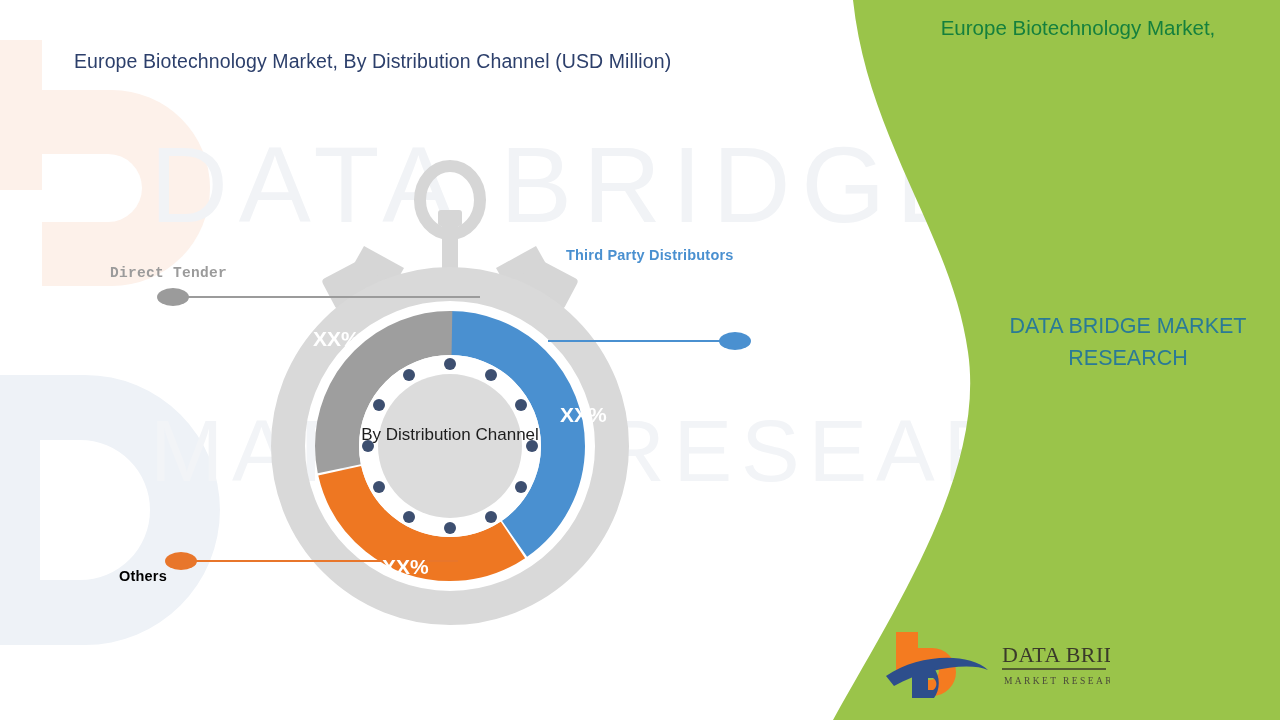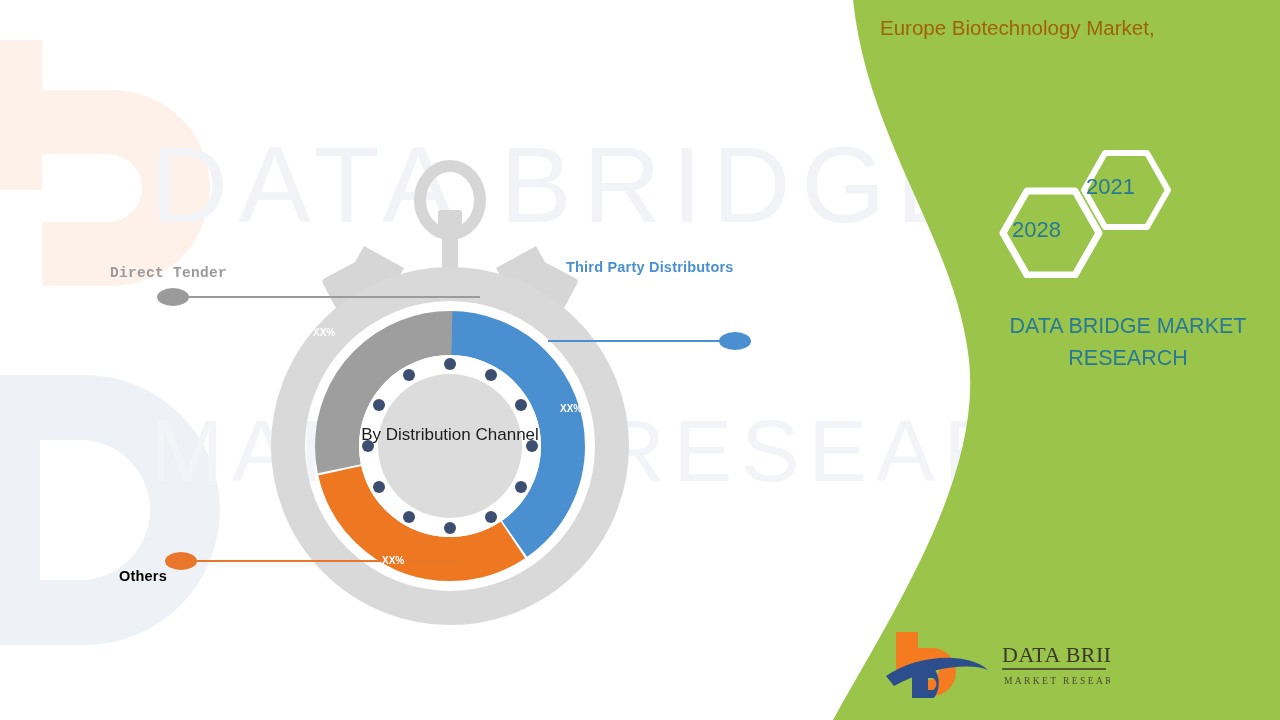--- a/index.html
+++ b/index.html
@@ -70,22 +70,22 @@
   .panel-content {
     position: absolute;
     z-index: 3;
   }
 
   .panel-title {
     position: absolute;
     left: 880px;
     top: 12px;
     width: 396px;
-    text-align: left;
-    color: #a16207;
+    text-align: center;
+    color: #15803d;
     font-size: 20.5px;
     line-height: 32px;
     font-weight: 400;
   }
 
   .hex-wrap {
     position: absolute;
     left: 985px;
     top: 143px;
     width: 200px;
@@ -174,36 +174,35 @@
     font-weight: 700;
     letter-spacing: 0.3px;
     font-family: Liberation Mono, monospace;
   }
   .cb-label.third {
     left: 566px;
     top: 247px;
     color: #4a90d0;
     font-weight: 700;
     letter-spacing: 0.2px;
-    margin-top: 12px;
   }
   .cb-label.others {
     left: 119px;
     top: 568px;
     color: #000000;
     font-weight: 700;
     letter-spacing: 0.2px;
   }
 
   .pct {
     position: absolute;
     z-index: 7;
     color: #ffffff;
     font-weight: 700;
-    font-size: 10px;
+    font-size: 21px;
     white-space: nowrap;
   }
   .pct.gray  { left: 313px; top: 327px; }
   .pct.blue  { left: 560px; top: 403px; }
   .pct.orange{ left: 382px; top: 555px; }
 </style>
 </head>
 <body>
 
 <div id="stage">
@@ -213,20 +212,21 @@
       <path d="M20 10 h62 v150 h-62 z" fill="#fdf1ea"></path>
       <path d="M82 60 h70 a98 98 0 0 1 0 196 h-70 v-64 h66 a34 34 0 0 0 0 -68 h-66 z" fill="#fdf1ea"></path>
     </svg>
     <svg class="wm-logo-d" viewBox="0 0 330 330">
       <path d="M30 30 h110 a135 135 0 0 1 0 270 h-110 z M95 95 v140 h40 a70 70 0 0 0 0 -140 z" fill="#eef2f7"></path>
     </svg>
     <div class="wm-text wm-data-bridge">DATA BRIDGE</div>
     <div class="wm-text wm-market-research">MARKET RESEARCH</div>
   </div>
 
+  <div class="chart-title">Europe Biotechnology Market, By Distribution Channel (USD Million)</div>
 
   <div class="donut-wrap">
     <svg viewBox="0 0 444 500" width="444" height="500">
       <defs>
         <clipPath id="ringClip">
           <path d="M222 90 m-132 0 a132 132 0 1 0 264 0 a132 132 0 1 0 -264 0
                    M222 90 m-92 0 a92 92 0 1 1 184 0 a92 92 0 1 1 -184 0"></path>
         </clipPath>
       </defs>
 
@@ -305,28 +305,20 @@
   <svg class="green-panel" viewBox="0 0 1280 720" preserveAspectRatio="none">
     <path d="M853 0 L1280 0 L1280 720 L833 720
              C 900 600, 985 470, 968 352
              C 952 236, 868 140, 853 0 Z" fill="#9ac44a"></path>
   </svg>
 
   <div class="panel-content panel-title">
     <div>Europe Biotechnology Market,</div>
   </div>
 
-  <div class="panel-content hex-wrap">
-    <svg viewBox="0 0 200 135" width="200" height="135">
-      <polygon points="120,10 162,10 183,47 162,84 120,84 99,47" fill="none" stroke="#ffffff" stroke-width="6" stroke-linejoin="round"></polygon>
-      <polygon points="42,48 90,48 114,90 90,132 42,132 18,90" fill="none" stroke="#ffffff" stroke-width="7" stroke-linejoin="round"></polygon>
-    </svg>
-    <div class="hex-label y2021">2021</div>
-    <div class="hex-label y2028">2028</div>
-  </div>
 
   <div class="panel-content brand-name">
     <div>DATA BRIDGE MARKET</div>
     <div>RESEARCH</div>
   </div>
 
   <div class="panel-content logo-box">
     <svg viewBox="0 0 226 72" width="226" height="72">
 
       <path d="M12 4 h22 v40 h-22 z" fill="#f47b20"></path>

